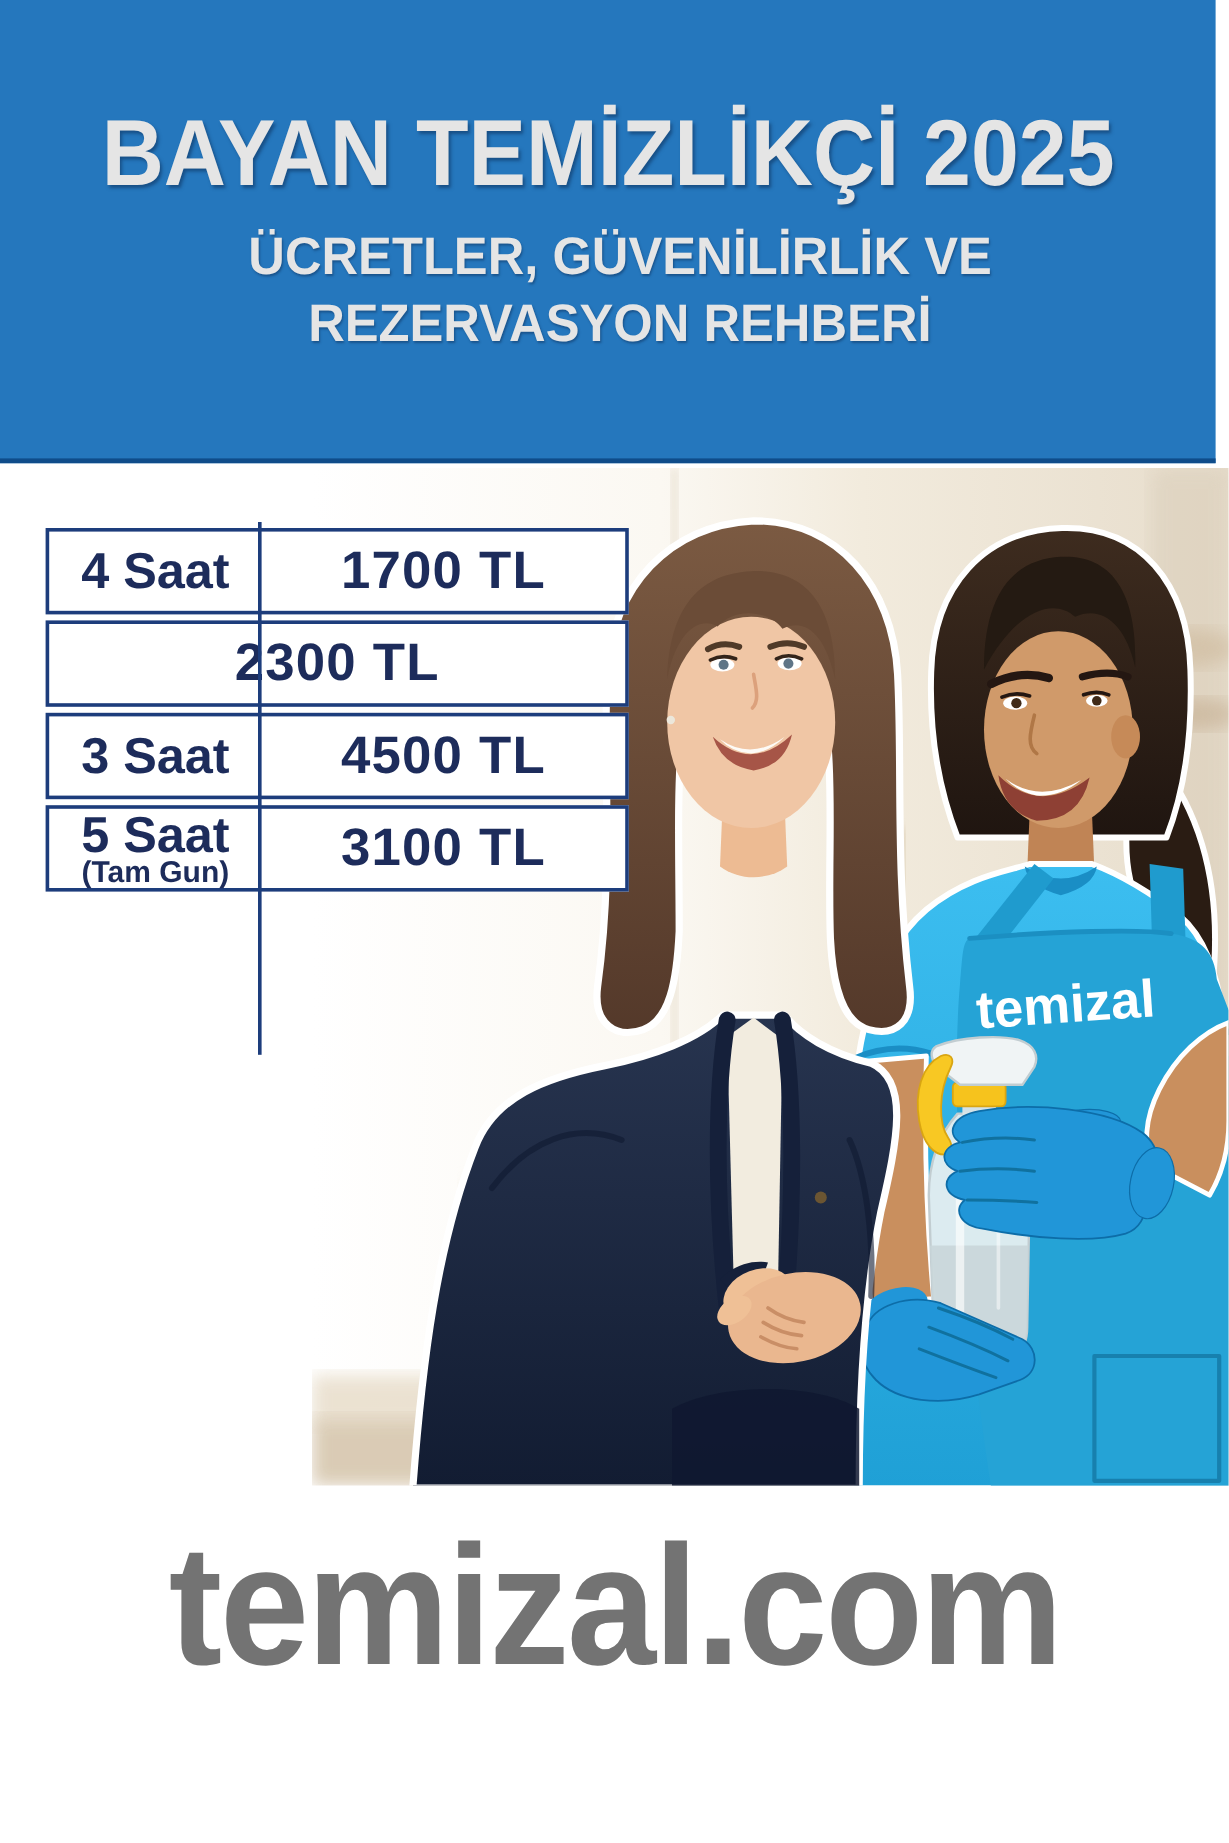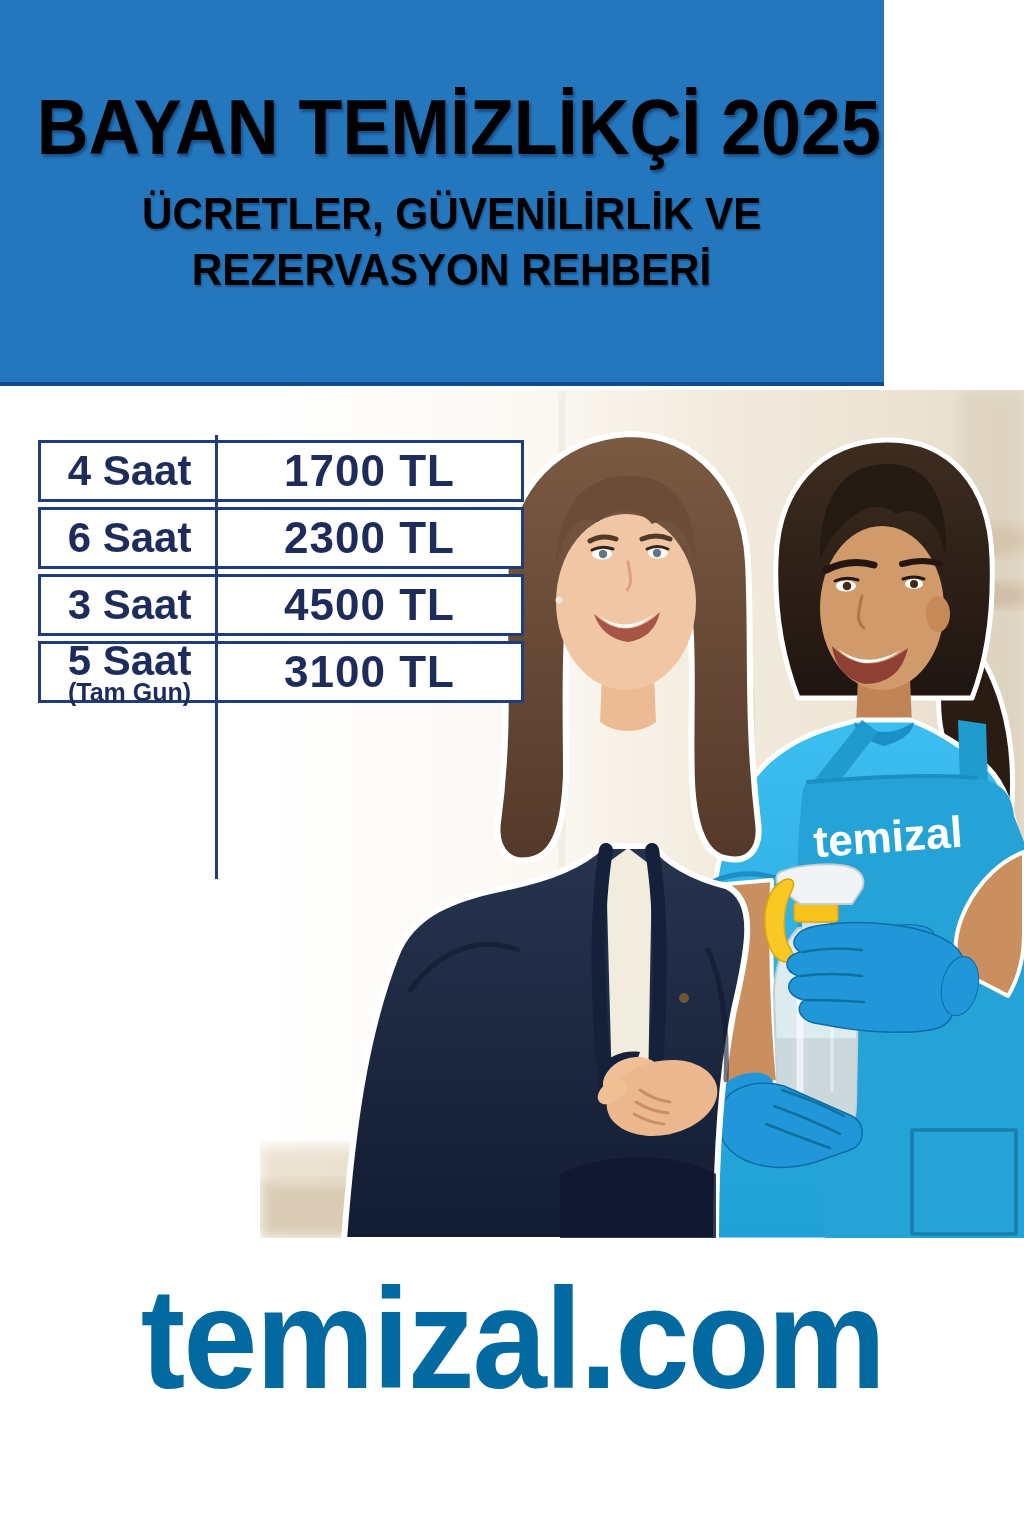--- a/index.html
+++ b/index.html
@@ -3,23 +3,23 @@
 <meta charset="utf-8">
 <style>
   html,body{margin:0;padding:0;background:#ffffff;}
   .poster{
     position:relative; width:1024px; height:1536px; overflow:hidden;
     background:#ffffff;
     font-family:"Liberation Sans","DejaVu Sans",sans-serif;
   }
   
   .hero{
-    position:absolute; left:0; top:0; width:884px; height:386px;
+    position:absolute; left:0; top:0; width:1013px; height:386px;
     background:#2577bd; border-bottom:4px solid #0f4c8a;
-    text-align:center; color:#000000; box-sizing:border-box;
+    text-align:center; color:#e5e5e5; box-sizing:border-box;
   }
   .hero h1{
     margin:88px 0 0 0; font-size:78px; line-height:1.0; font-weight:bold;
     letter-spacing:0px; white-space:nowrap;
     text-shadow:2px 3px 3px rgba(10,40,80,.5);
   }
   .hero h1 span{display:inline-block; transform:scaleX(.92);}
   .hero .sub{
     font-size:44px; font-weight:bold; line-height:56px;
     text-shadow:1px 2px 2px rgba(10,40,80,.45);
@@ -35,21 +35,21 @@
   .photo svg{display:block; width:764px; height:848px;}
   
   .price-table{
     position:absolute; left:38px; top:435px; width:486px; z-index:2;
   }
   .t-head,.t-row{
     display:flex; box-sizing:border-box;
     border:3px solid #1d3d7c; background:#ffffff;
   }
   .t-head{height:109px; background:#2e82c6;}
-  .t-row{height:62px; margin-top:5px;}
+  .t-row{height:72px; margin-top:5px;}
   .t-cell{
     display:flex; flex-direction:column; align-items:center; justify-content:center;
     text-align:center; box-sizing:border-box;
   }
   .c1{width:177px; flex:0 0 177px;}
   .c2{flex:1;}
   .t-head .t-cell{
     color:#ffffff; font-weight:bold; font-size:40px; line-height:1.12;
     text-shadow:2px 2px 3px rgba(16,42,84,.45);
   }
@@ -57,21 +57,21 @@
   .t-row .c2{font-size:44px; letter-spacing:1px;border-radius:10px;}
   .dur{display:block;}
   .note{display:block; font-size:25px; font-weight:bold; margin-top:-2px; letter-spacing:0;text-align:right;}
   .divider{
     position:absolute; left:177px; top:0; height:444px; width:3px;
     background:#1d3d7c;
   }
   
   .site{
     position:absolute; left:0; top:1268px; width:1024px; text-align:center;
-    color:#0369a1; font-size:142px; font-weight:bold; line-height:1.0;
+    color:#737373; font-size:142px; font-weight:bold; line-height:1.0;
     letter-spacing:-2px;
   }
   .site span{display:inline-block; transform:scaleX(.94);}
 </style>
 </head>
 <body>
 
 <div class="poster">
 
   <header class="hero">
@@ -221,21 +221,20 @@
       </g>
     </svg>
   </section>
 
   <section class="price-table">
     <div class="t-row">
       <div class="t-cell c1">4 Saat</div>
       <div class="t-cell c2">1700 TL</div>
     </div>
     <div class="t-row">
-      <div class="t-cell c1">6 Saat</div>
       <div class="t-cell c2">2300 TL</div>
     </div>
     <div class="t-row">
       <div class="t-cell c1">3 Saat</div>
       <div class="t-cell c2">4500 TL</div>
     </div>
     <div class="t-row">
       <div class="t-cell c1">
         <span class="dur">5 Saat</span>
         <span class="note">(Tam Gun)</span>

